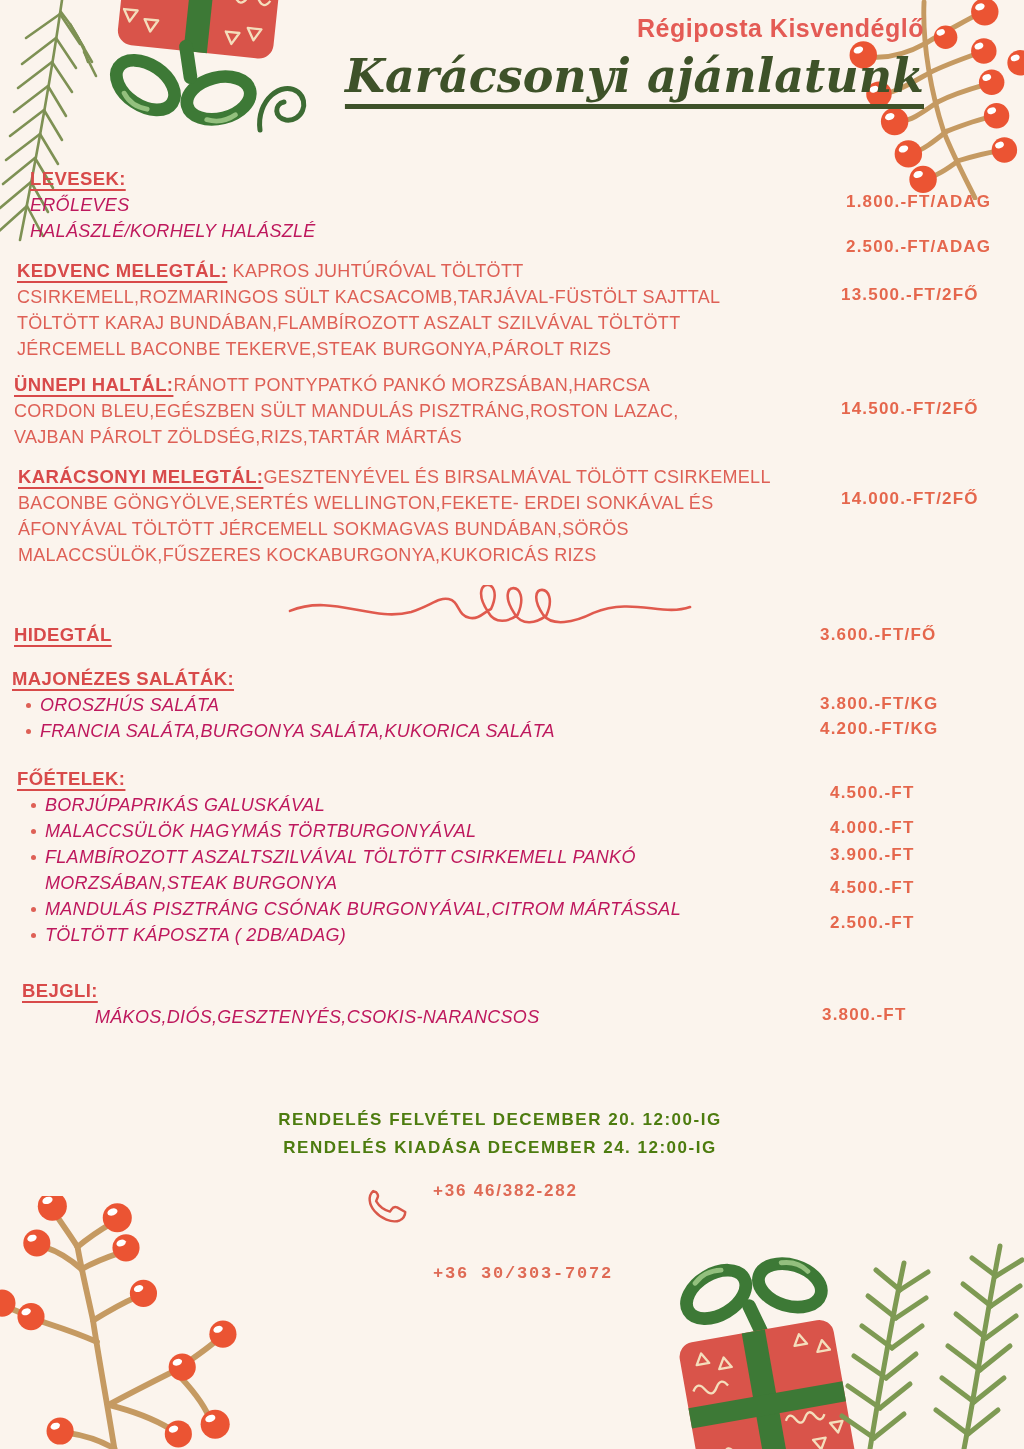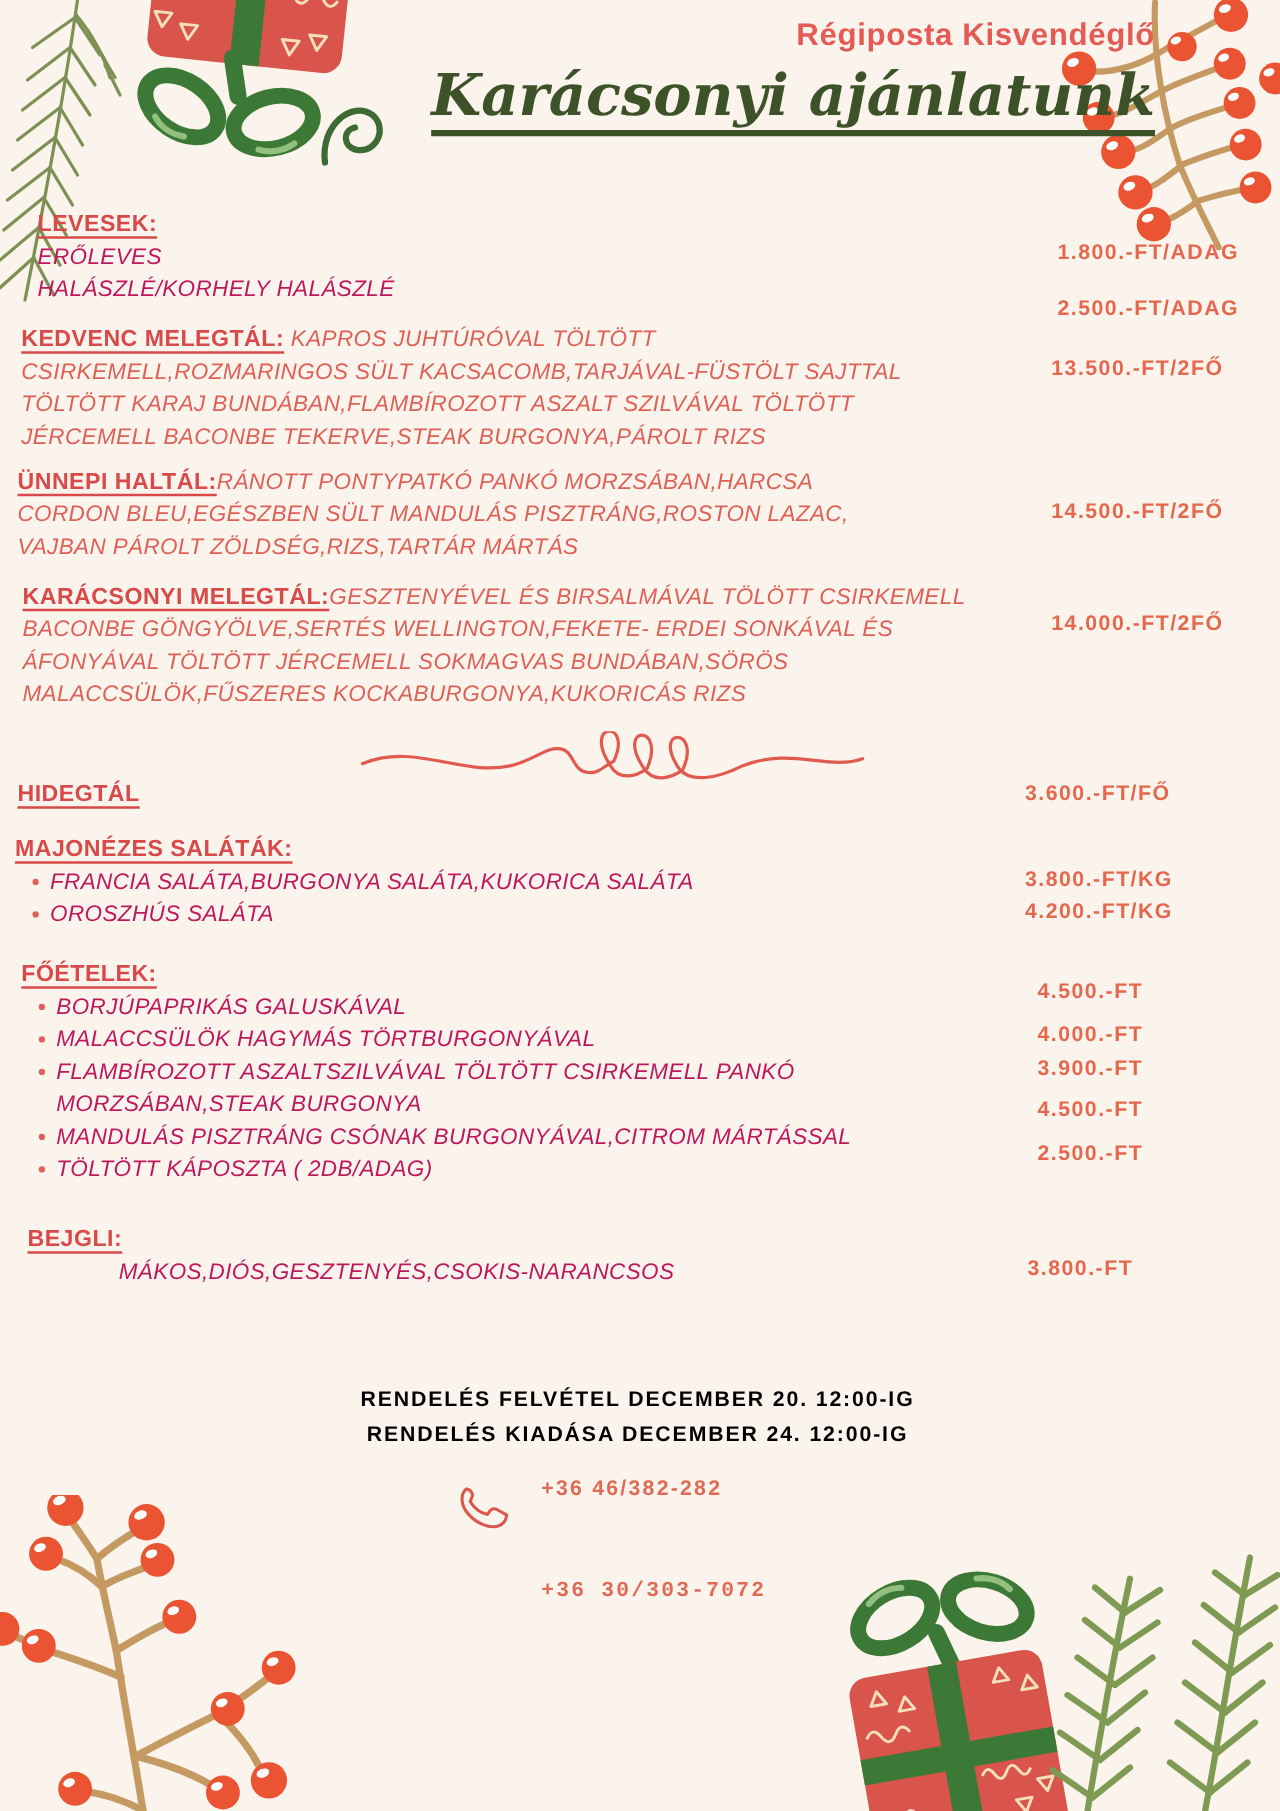--- a/index.html
+++ b/index.html
@@ -21,32 +21,32 @@
     font-size:46px; color:#3e5229;
     text-decoration:underline; text-decoration-thickness:5px; text-underline-offset:12px;
   }
 
   
   .sec { position:absolute; z-index:1; width:830px; font-size:18px; line-height:26px; }
   .sec-heading {
     font-weight:bold; color:#d84a4a; font-size:18.5px; letter-spacing:.4px;
     text-decoration:underline; text-decoration-thickness:2px; text-underline-offset:4px;
   }
-  .dish-desc { font-style:italic; color:#de6056; white-space:pre-line; letter-spacing:.3px; }
+  .dish-desc { color:#de6056; white-space:pre-line; letter-spacing:.3px; }
   .item-row { display:flex; align-items:flex-start; }
   .item-name { font-style:italic; color:#be185d; white-space:pre-line; letter-spacing:.3px; }
   .bullet { width:5px; height:5px; border-radius:50%; background:#de6056; margin:11px 9px 0 14px; flex:0 0 auto; }
   .price {
     position:absolute; z-index:2; font-weight:bold; 
     font-size:17px; letter-spacing:1.2px; color:#e5674d; white-space:nowrap;
   }
 
   
-  .footer-lines { top:1106px; left:12px; width:996px; text-align:center;
-    font-weight:bold; font-size:17px; letter-spacing:1.5px; color:#000000; line-height:28px; }
+  .footer-lines { top:1106px; left:2px; width:996px; text-align:center;
+    font-weight:bold; font-size:17px; letter-spacing:1.5px; color:#4d7c0f; line-height:28px; }
   .phone-num { position:absolute; z-index:1; left:433px; font-weight:bold; font-size:17px;
     letter-spacing:1.8px; color:#df6a55; white-space:nowrap; }
 </style>
 </head>
 <body>
 
 <div class="page">
 
   <svg class="deco" style="left:0; top:0;" width="120" height="245" viewBox="0 0 120 245">
     <g stroke="#7e9154" stroke-width="2.6" stroke-linecap="round" fill="none">
@@ -297,25 +297,25 @@
 
   <div class="sec" style="top:622px; left:14px;">
     <div class="sec-heading">HIDEGTÁL</div>
   </div>
   <span class="price" style="left:820px; top:625px;">3.600.-FT/FŐ</span>
 
   <div class="sec" style="top:666px; left:12px;">
     <div class="sec-heading">MAJONÉZES SALÁTÁK:</div>
     <div class="item-row">
       <span class="bullet"></span>
+      <span class="item-name">OROSZHÚS SALÁTA</span>
+    </div>
+    <div class="item-row">
+      <span class="bullet"></span>
       <span class="item-name">FRANCIA SALÁTA,BURGONYA SALÁTA,KUKORICA SALÁTA</span>
-    </div>
-    <div class="item-row">
-      <span class="bullet"></span>
-      <span class="item-name">OROSZHÚS SALÁTA</span>
     </div>
   </div>
   <span class="price" style="left:820px; top:694px;">3.800.-FT/KG</span>
   <span class="price" style="left:820px; top:719px;">4.200.-FT/KG</span>
 
   <div class="sec" style="top:766px; left:17px;">
     <div class="sec-heading">FŐÉTELEK:</div>
     <div class="item-row">
       <span class="bullet"></span>
       <span class="item-name">BORJÚPAPRIKÁS GALUSKÁVAL</span>

